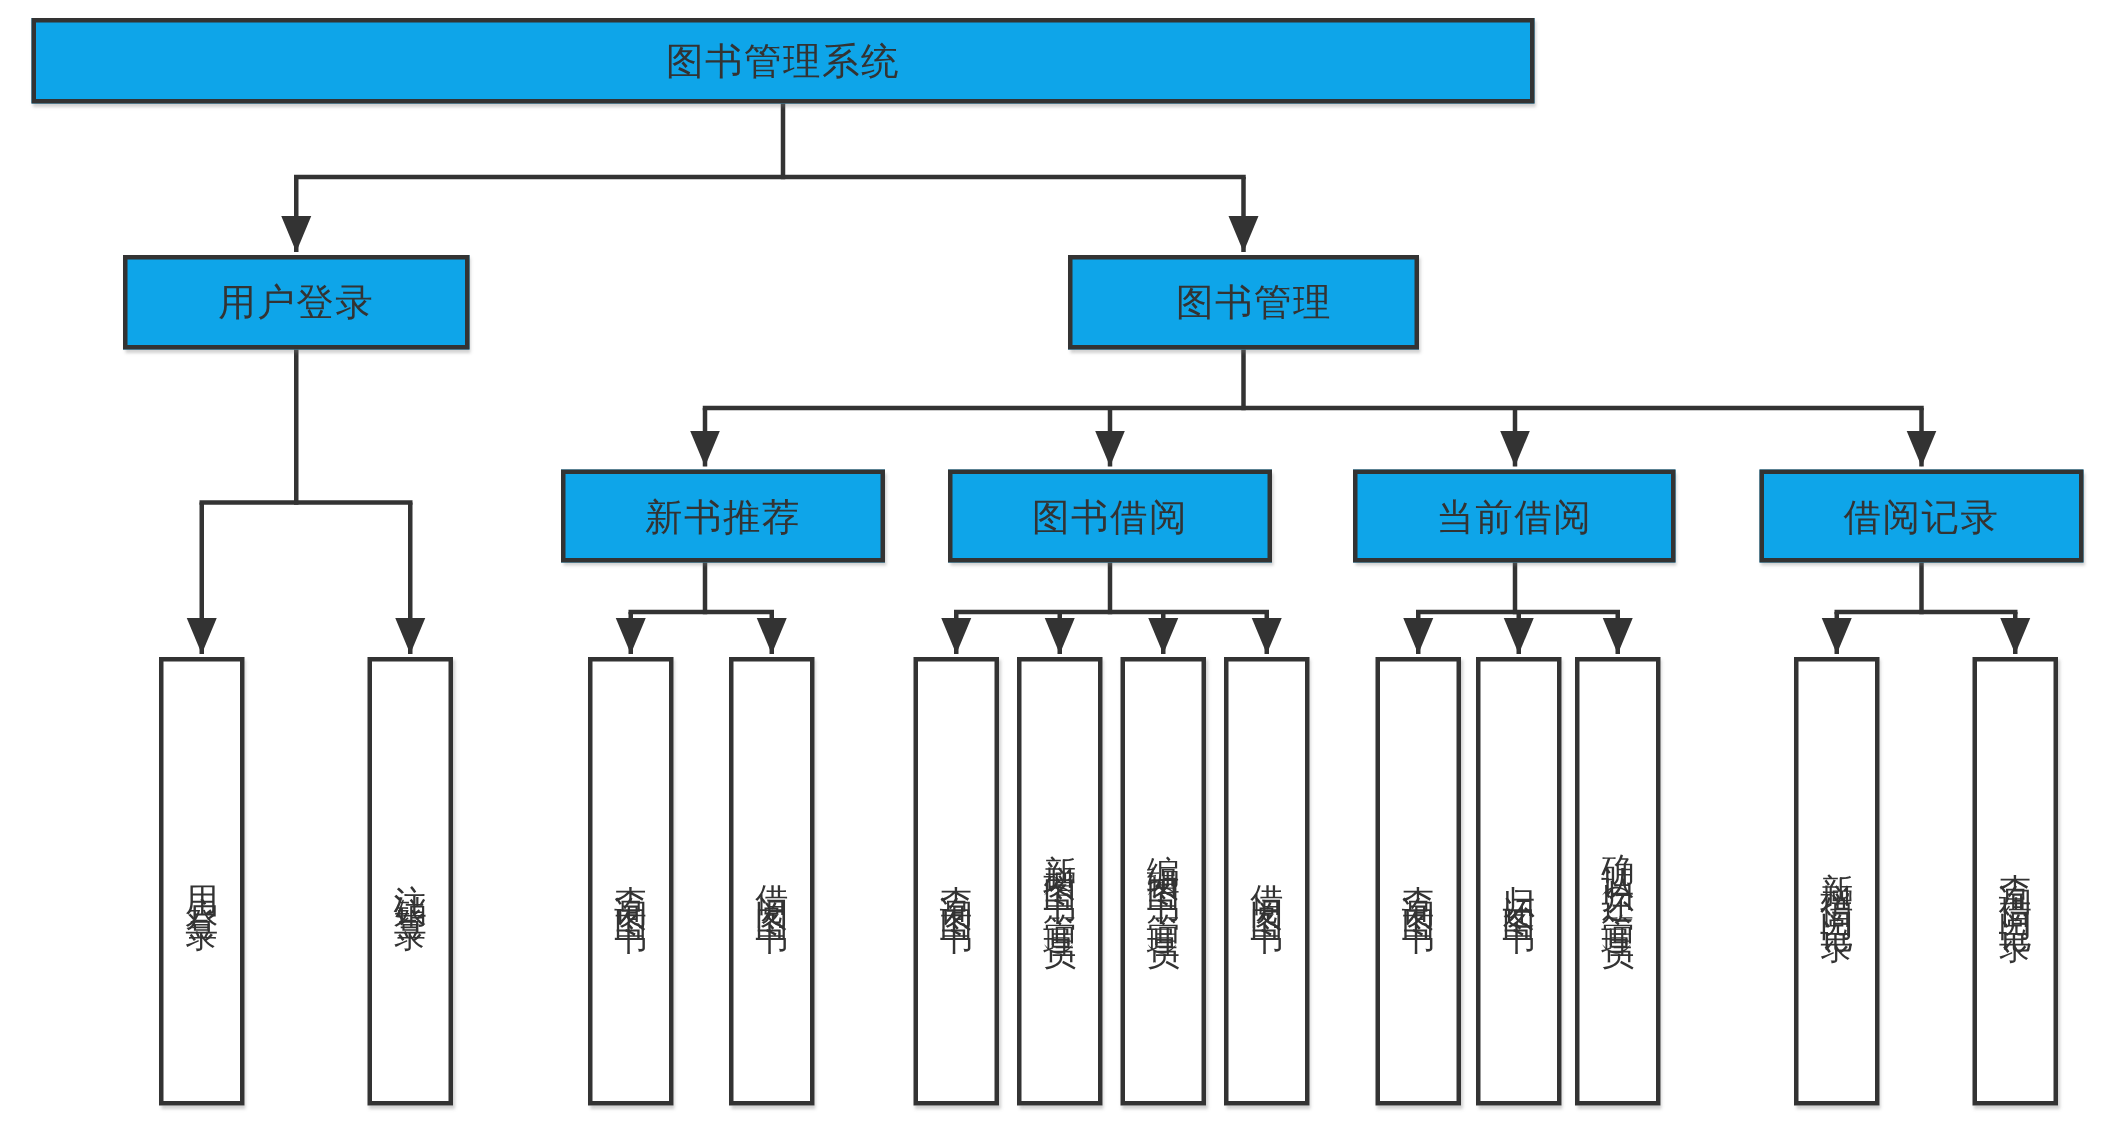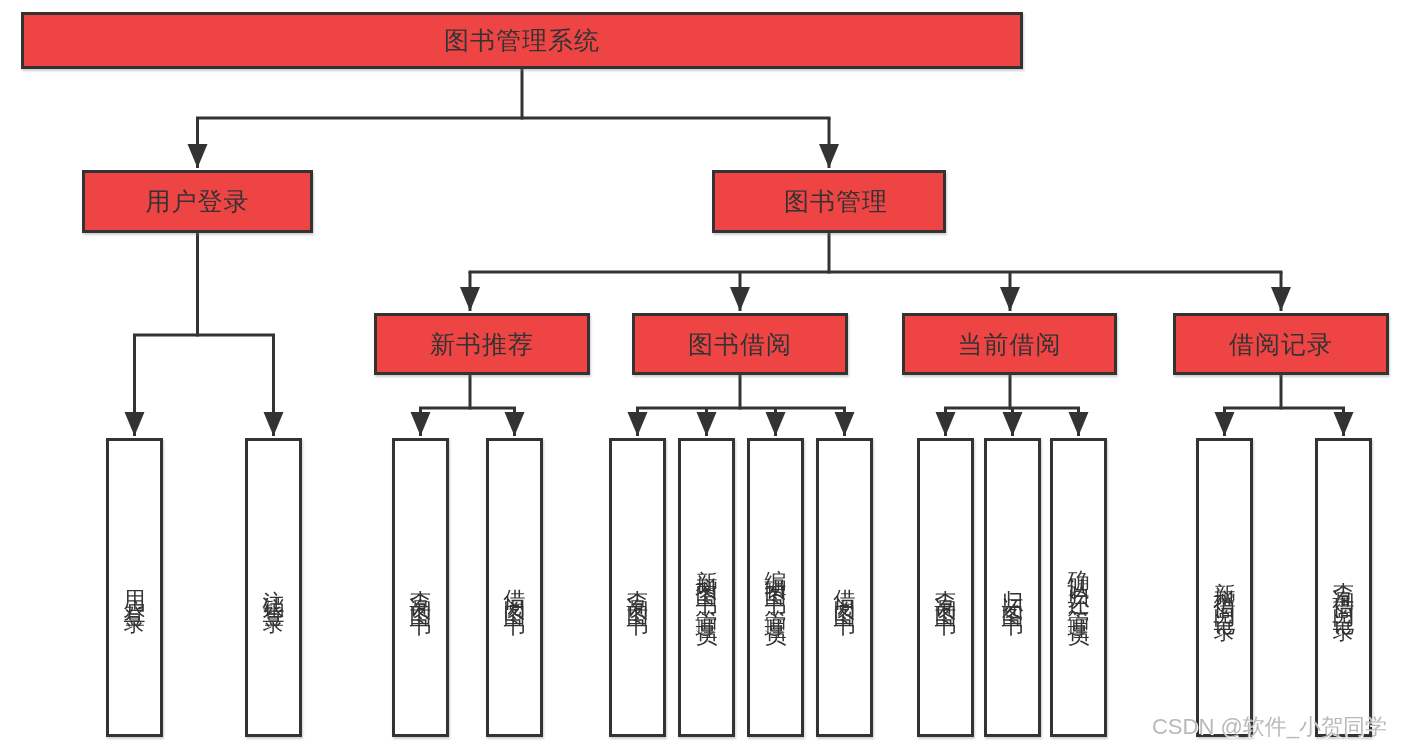--- a/index.html
+++ b/index.html
@@ -7,21 +7,21 @@
     width: 1405px; height: 747px;
     background: #ffffff;
     font-family: "Liberation Sans", "DejaVu Sans", sans-serif;
     position: relative;
     overflow: hidden;
   }
   .canvas { position: absolute; inset: 0; }
   svg.wires { position: absolute; left: 0; top: 0; }
   .box {
     position: absolute;
-    background: #ef4444;
+    background: #0ea5e9;
     border: 3px solid #333333;
     box-shadow: 1px 2px 2px rgba(120,120,120,0.35);
     display: flex; align-items: center; justify-content: center;
     color: #333333;
     font-size: 25px;
     letter-spacing: 1px;
     box-sizing: border-box;
     white-space: nowrap;
   }
   .leaf {
@@ -158,15 +158,14 @@
     <span>确认归还（管理员）</span>
   </div>
 
   <div class="leaf" style="left:1196px;">
     <span>新增借阅记录</span>
   </div>
   <div class="leaf" style="left:1315px;">
     <span>查询借阅记录</span>
   </div>
 
-  <div class="watermark">CSDN @软件_小贺同学</div>
 
 </div>
 
 </body></html>

